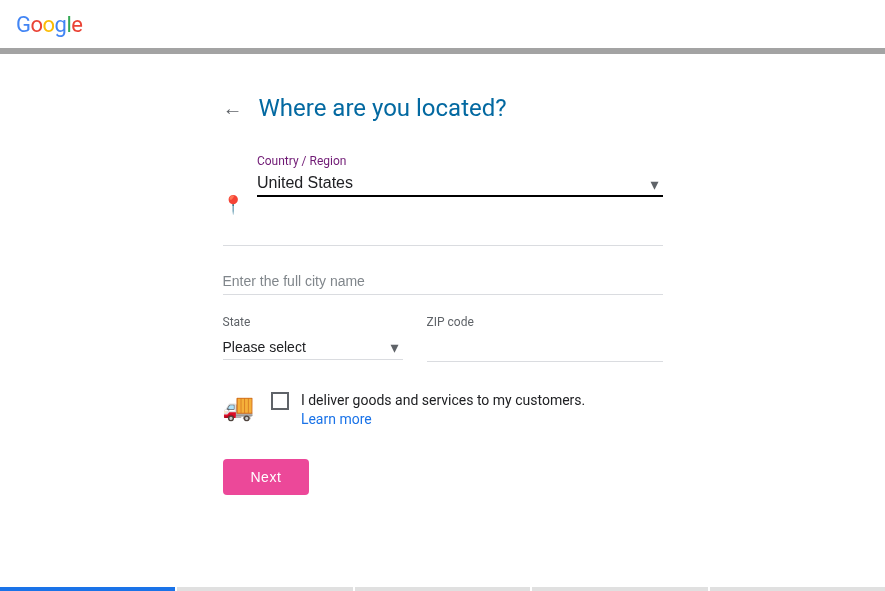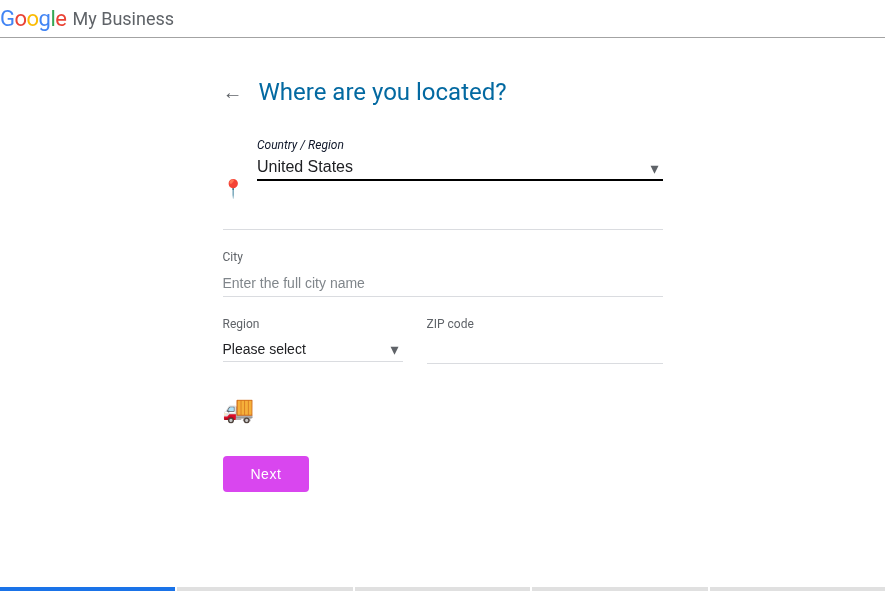--- a/index.html
+++ b/index.html
@@ -2,23 +2,23 @@
 <html><head>
   <meta charset="utf-8">
   <style>
     * { box-sizing: border-box; margin: 0; padding: 0; }
     body { font-family: 'Roboto', Arial, sans-serif; background: #fff; color: #202124; font-size: 14px; }
 
     
     .header {
       display: flex;
       align-items: center;
-      padding: 8px 0;
-      border-bottom: 1px solid #a3a3a3;
-      height: 38px;
+      padding: 8px 16px;
+      border-bottom: 6px solid #a3a3a3;
+      height: 54px;
     }
     .logo {
       display: flex;
       align-items: center;
       gap: 4px;
     }
     .logo-google {
       font-size: 22px;
       font-weight: 400;
       letter-spacing: -0.5px;
@@ -85,24 +85,23 @@
       color: #5f6368;
       font-size: 18px;
       margin-bottom: -18px;
       align-self: flex-end;
     }
     .country-field {
       flex: 1;
     }
     .country-label {
       font-size: 12px;
-      color: #0f172a;
+      color: #701a75;
       display: block;
       margin-bottom: 2px;
-      font-style: italic;
     }
     .country-select-wrapper {
       position: relative;
       width: 100%;
     }
     .country-select {
       width: 100%;
       border: none;
       border-bottom: 2px solid #000000;
       font-size: 16px;
@@ -205,21 +204,21 @@
     }
     .learn-more-link {
       color: #1a73e8;
       text-decoration: none;
       font-size: 14px;
       display: block;
     }
 
     
     .next-btn {
-      background: #d946ef;
+      background: #ec4899;
       color: #fff;
       border: none;
       border-radius: 4px;
       padding: 10px 28px;
       font-size: 14px;
       font-weight: 500;
       cursor: pointer;
       letter-spacing: 0.5px;
     }
 
@@ -241,21 +240,20 @@
     .progress-segment.inactive { background: #e0e0e0; }
   </style>
 </head>
 <body>
 
 <header class="header">
   <div class="logo">
     <span class="logo-google">
       <span class="g-blue">G</span><span class="g-red">o</span><span class="g-yellow">o</span><span class="g-blue">g</span><span class="g-green">l</span><span class="g-red">e</span>
     </span>
-    <span class="logo-mybusiness">My Business</span>
   </div>
 </header>
 
 <main class="main">
   <div class="form-container">
 
     
     <div class="title-row">
       <a class="back-arrow" href="#">←</a>
       <h1 class="page-title">Where are you located?</h1>
@@ -280,28 +278,27 @@
       </div>
     </div>
 
     
     <div class="field-group">
       <input type="text" class="text-input" style="">
     </div>
 
     
     <div class="field-group">
-      <label class="field-label">City</label>
       <input type="text" class="text-input" placeholder="Enter the full city name" style="">
     </div>
 
     
     <div class="two-col">
       <div class="state-field">
-        <label class="field-label">Region</label>
+        <label class="field-label">State</label>
         <div class="state-select-wrapper">
           <select class="state-select">
             <option value="" selected="">Please select</option>
             <option value="AL">Alabama</option>
             <option value="AK">Alaska</option>
             <option value="AZ">Arizona</option>
             <option value="CA">California</option>
             <option value="CO">Colorado</option>
             <option value="FL">Florida</option>
             <option value="GA">Georgia</option>
@@ -313,20 +310,27 @@
       </div>
       <div class="zip-field">
         <label class="field-label">ZIP code</label>
         <input type="text" class="text-input" style="">
       </div>
     </div>
 
     
     <div class="delivery-row">
       <div class="truck-icon">🚚</div>
+      <div class="checkbox-wrapper">
+        <input type="checkbox" class="delivery-checkbox" style="">
+        <div class="delivery-text">
+          <span class="delivery-main-text">I deliver goods and services to my customers.</span>
+          <a href="#" class="learn-more-link">Learn more</a>
+        </div>
+      </div>
     </div>
 
     
     <button class="next-btn">Next</button>
 
   </div>
 </main>
 
 <div class="progress-bar">
   <div class="progress-segment active"></div>

